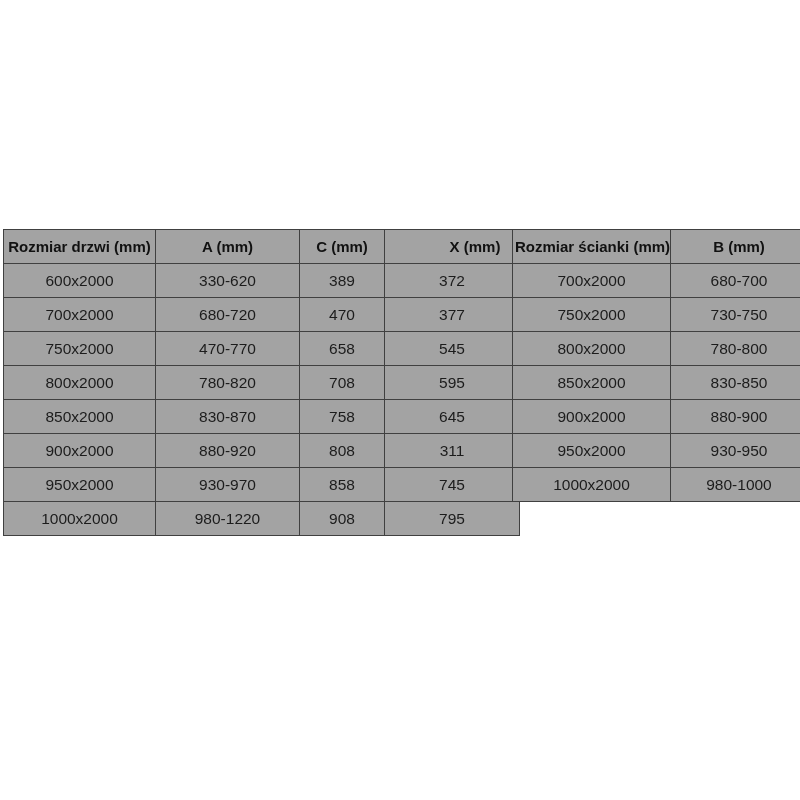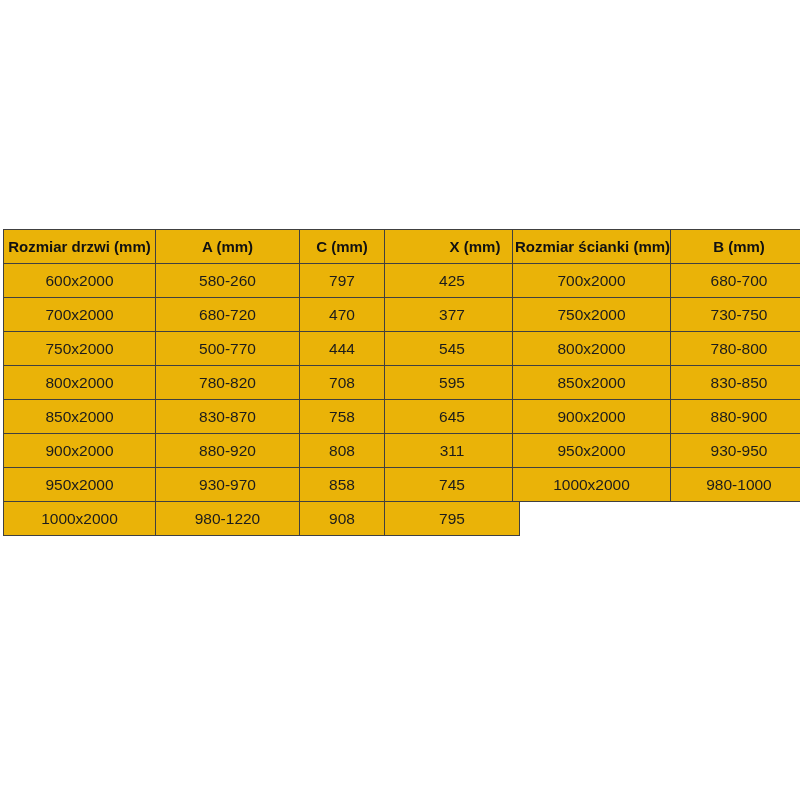--- a/index.html
+++ b/index.html
@@ -13,21 +13,21 @@
     height: 800px;
     background: #ffffff;
     font-family: "Liberation Sans", sans-serif;
     color: #1a1a1a;
     overflow: hidden;
   }
   table.spec-table {
     position: absolute;
     border-collapse: collapse;
     table-layout: fixed;
-    background: #eab308;
+    background: #a3a3a3;
   }
   table.spec-table th,
   table.spec-table td {
     border: 1px solid #404040;
     text-align: center;
     vertical-align: middle;
     height: 33px;
     padding: 0 2px;
     white-space: nowrap;
     overflow: hidden;
@@ -70,34 +70,34 @@
         <tr>
           <th>Rozmiar drzwi (mm)</th>
           <th>A (mm)</th>
           <th>C (mm)</th>
           <th>X (mm)</th>
         </tr>
       </thead>
       <tbody>
         <tr>
           <td>600x2000</td>
-          <td>580-260</td>
-          <td>797</td>
-          <td>425</td>
+          <td>330-620</td>
+          <td>389</td>
+          <td>372</td>
         </tr>
         <tr>
           <td>700x2000</td>
           <td>680-720</td>
           <td>470</td>
           <td>377</td>
         </tr>
         <tr>
           <td>750x2000</td>
-          <td>500-770</td>
-          <td>444</td>
+          <td>470-770</td>
+          <td>658</td>
           <td>545</td>
         </tr>
         <tr>
           <td>800x2000</td>
           <td>780-820</td>
           <td>708</td>
           <td>595</td>
         </tr>
         <tr>
           <td>850x2000</td>

